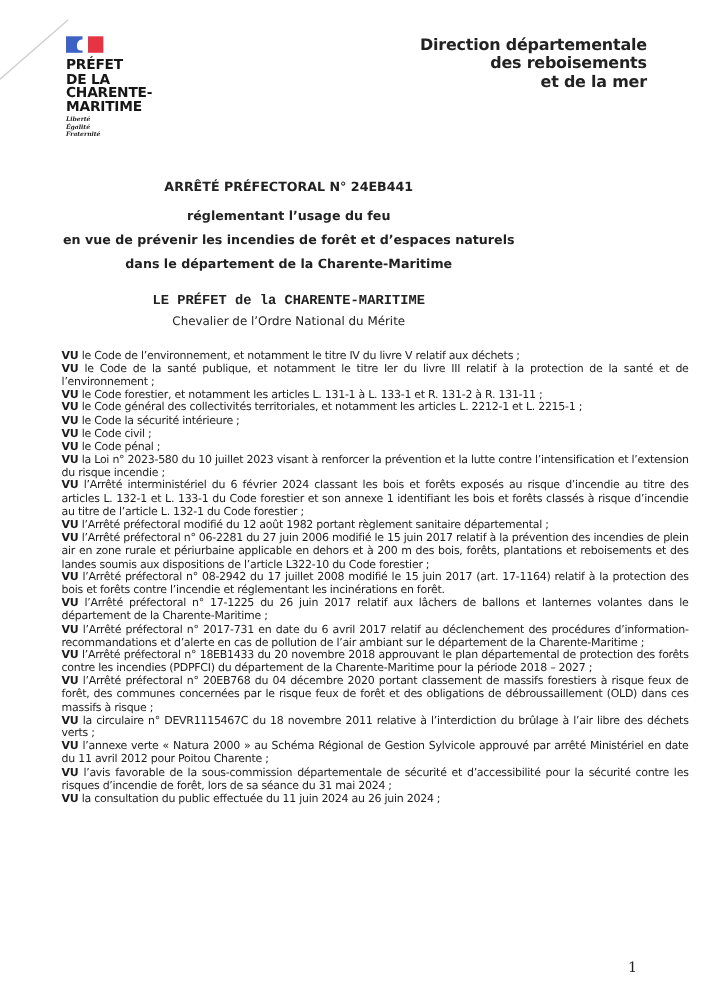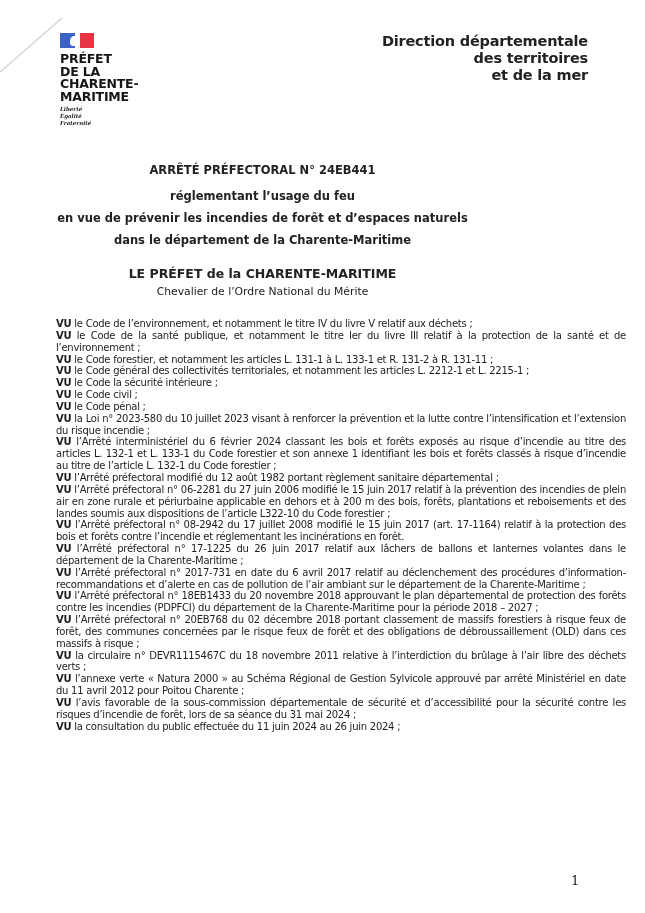--- a/index.html
+++ b/index.html
@@ -12,21 +12,21 @@
     .flag .red { position:absolute; left:20px; top:0; width:14px; height:15px; background:#e63442; }
     .flag .white { position:absolute; left:10px; top:3px; width:8px; height:10px; background:#fff; border-radius:50% 40% 50% 40%; }
     .logo-title { font-weight:bold; font-size:12.5px; line-height:12.5px; margin-top:5px; letter-spacing:-0.2px; color:#161616; }
     .motto { font-family:"DejaVu Serif", serif; font-style:italic; font-weight:bold; font-size:5.5px; line-height:7px; margin-top:3px; color:#222; }
     .direction { position:absolute; right:57px; top:33px; text-align:right; font-weight:bold; font-size:14.5px; line-height:17px; color:#222; letter-spacing:-0.2px; }
     .center { position:absolute; left:0; width:525px; text-align:center; font-weight:bold; color:#222; }
     .t1 { top:163px; font-size:11.5px; }
     .t2 { top:189px; font-size:11.5px; }
     .t3 { top:211px; font-size:11.5px; }
     .t4 { top:233px; font-size:11.5px; }
-    .t5 { top:266px; font-size:12.5px; }
+    .t5 { top:266px; font-size:12.5px;font-family:Liberation Mono, monospace; }
     .t6 { top:285px; font-size:10.8px; font-weight:normal; }
     .vu-list { position:absolute; left:56px; top:318px; width:570px; font-size:10px; line-height:11.85px; text-align:justify; color:#1d1d1d; letter-spacing:-0.25px; }
     .vu-item { margin:0; }
     .vu-item b { font-weight:bold; }
     .page-num { position:absolute; left:571px; top:873px; font-family:"DejaVu Serif", serif; font-size:13px; color:#222; }
   </style>
 </head>
 <body>
 
 <svg class="fold" viewBox="0 0 120 80">
@@ -47,21 +47,21 @@
   </div>
   <div class="motto">
     <div>Liberté</div>
     <div>Égalité</div>
     <div>Fraternité</div>
   </div>
 </div>
 
 <div class="direction">
   <div>Direction départementale</div>
-  <div>des territoires</div>
+  <div>des reboisements</div>
   <div>et de la mer</div>
 </div>
 
 <div class="center t1">ARRÊTÉ PRÉFECTORAL N° 24EB441</div>
 <div class="center t2">réglementant l’usage du feu</div>
 <div class="center t3">en vue de prévenir les incendies de forêt et d’espaces naturels</div>
 <div class="center t4">dans le département de la Charente-Maritime</div>
 <div class="center t5">LE PRÉFET de la CHARENTE-MARITIME</div>
 <div class="center t6">Chevalier de l’Ordre National du Mérite</div>
 
@@ -74,20 +74,20 @@
     <p class="vu-item"><b>VU</b><span> le Code civil ;</span></p>
     <p class="vu-item"><b>VU</b><span> le Code pénal ;</span></p>
     <p class="vu-item"><b>VU</b><span> la Loi n° 2023-580 du 10 juillet 2023 visant à renforcer la prévention et la lutte contre l’intensification et l’extension du risque incendie ;</span></p>
     <p class="vu-item"><b>VU</b><span> l’Arrêté interministériel du 6 février 2024 classant les bois et forêts exposés au risque d’incendie au titre des articles L. 132-1 et L. 133-1 du Code forestier et son annexe 1 identifiant les bois et forêts classés à risque d’incendie au titre de l’article L. 132-1 du Code forestier ;</span></p>
     <p class="vu-item"><b>VU</b><span> l’Arrêté préfectoral modifié du 12 août 1982 portant règlement sanitaire départemental ;</span></p>
     <p class="vu-item"><b>VU</b><span> l’Arrêté préfectoral n° 06-2281 du 27 juin 2006 modifié le 15 juin 2017 relatif à la prévention des incendies de plein air en zone rurale et périurbaine applicable en dehors et à 200 m des bois, forêts, plantations et reboisements et des landes soumis aux dispositions de l’article L322-10 du Code forestier ;</span></p>
     <p class="vu-item"><b>VU</b><span> l’Arrêté préfectoral n° 08-2942 du 17 juillet 2008 modifié le 15 juin 2017 (art. 17-1164) relatif à la protection des bois et forêts contre l’incendie et réglementant les incinérations en forêt.</span></p>
     <p class="vu-item"><b>VU</b><span> l’Arrêté préfectoral n° 17-1225 du 26 juin 2017 relatif aux lâchers de ballons et lanternes volantes dans le département de la Charente-Maritime ;</span></p>
     <p class="vu-item"><b>VU</b><span> l’Arrêté préfectoral n° 2017-731 en date du 6 avril 2017 relatif au déclenchement des procédures d’information-recommandations et d’alerte en cas de pollution de l’air ambiant sur le département de la Charente-Maritime ;</span></p>
     <p class="vu-item"><b>VU</b><span> l’Arrêté préfectoral n° 18EB1433 du 20 novembre 2018 approuvant le plan départemental de protection des forêts contre les incendies (PDPFCI) du département de la Charente-Maritime pour la période 2018 – 2027 ;</span></p>
-    <p class="vu-item"><b>VU</b><span> l’Arrêté préfectoral n° 20EB768 du 02 décembre 2018 portant classement de massifs forestiers à risque feux de forêt, des communes concernées par le risque feux de forêt et des obligations de débroussaillement (OLD) dans ces massifs à risque ;</span></p>
+    <p class="vu-item"><b>VU</b><span> l’Arrêté préfectoral n° 20EB768 du 04 décembre 2020 portant classement de massifs forestiers à risque feux de forêt, des communes concernées par le risque feux de forêt et des obligations de débroussaillement (OLD) dans ces massifs à risque ;</span></p>
     <p class="vu-item"><b>VU</b><span> la circulaire n° DEVR1115467C du 18 novembre 2011 relative à l’interdiction du brûlage à l’air libre des déchets verts ;</span></p>
     <p class="vu-item"><b>VU</b><span> l’annexe verte « Natura 2000 » au Schéma Régional de Gestion Sylvicole approuvé par arrêté Ministériel en date du 11 avril 2012 pour Poitou Charente ;</span></p>
     <p class="vu-item"><b>VU</b><span> l’avis favorable de la sous-commission départementale de sécurité et d’accessibilité pour la sécurité contre les risques d’incendie de forêt, lors de sa séance du 31 mai 2024 ;</span></p>
     <p class="vu-item"><b>VU</b><span> la consultation du public effectuée du 11 juin 2024 au 26 juin 2024 ;</span></p>
   </div>
 
 <div class="page-num">1</div>
 
 </body></html>

